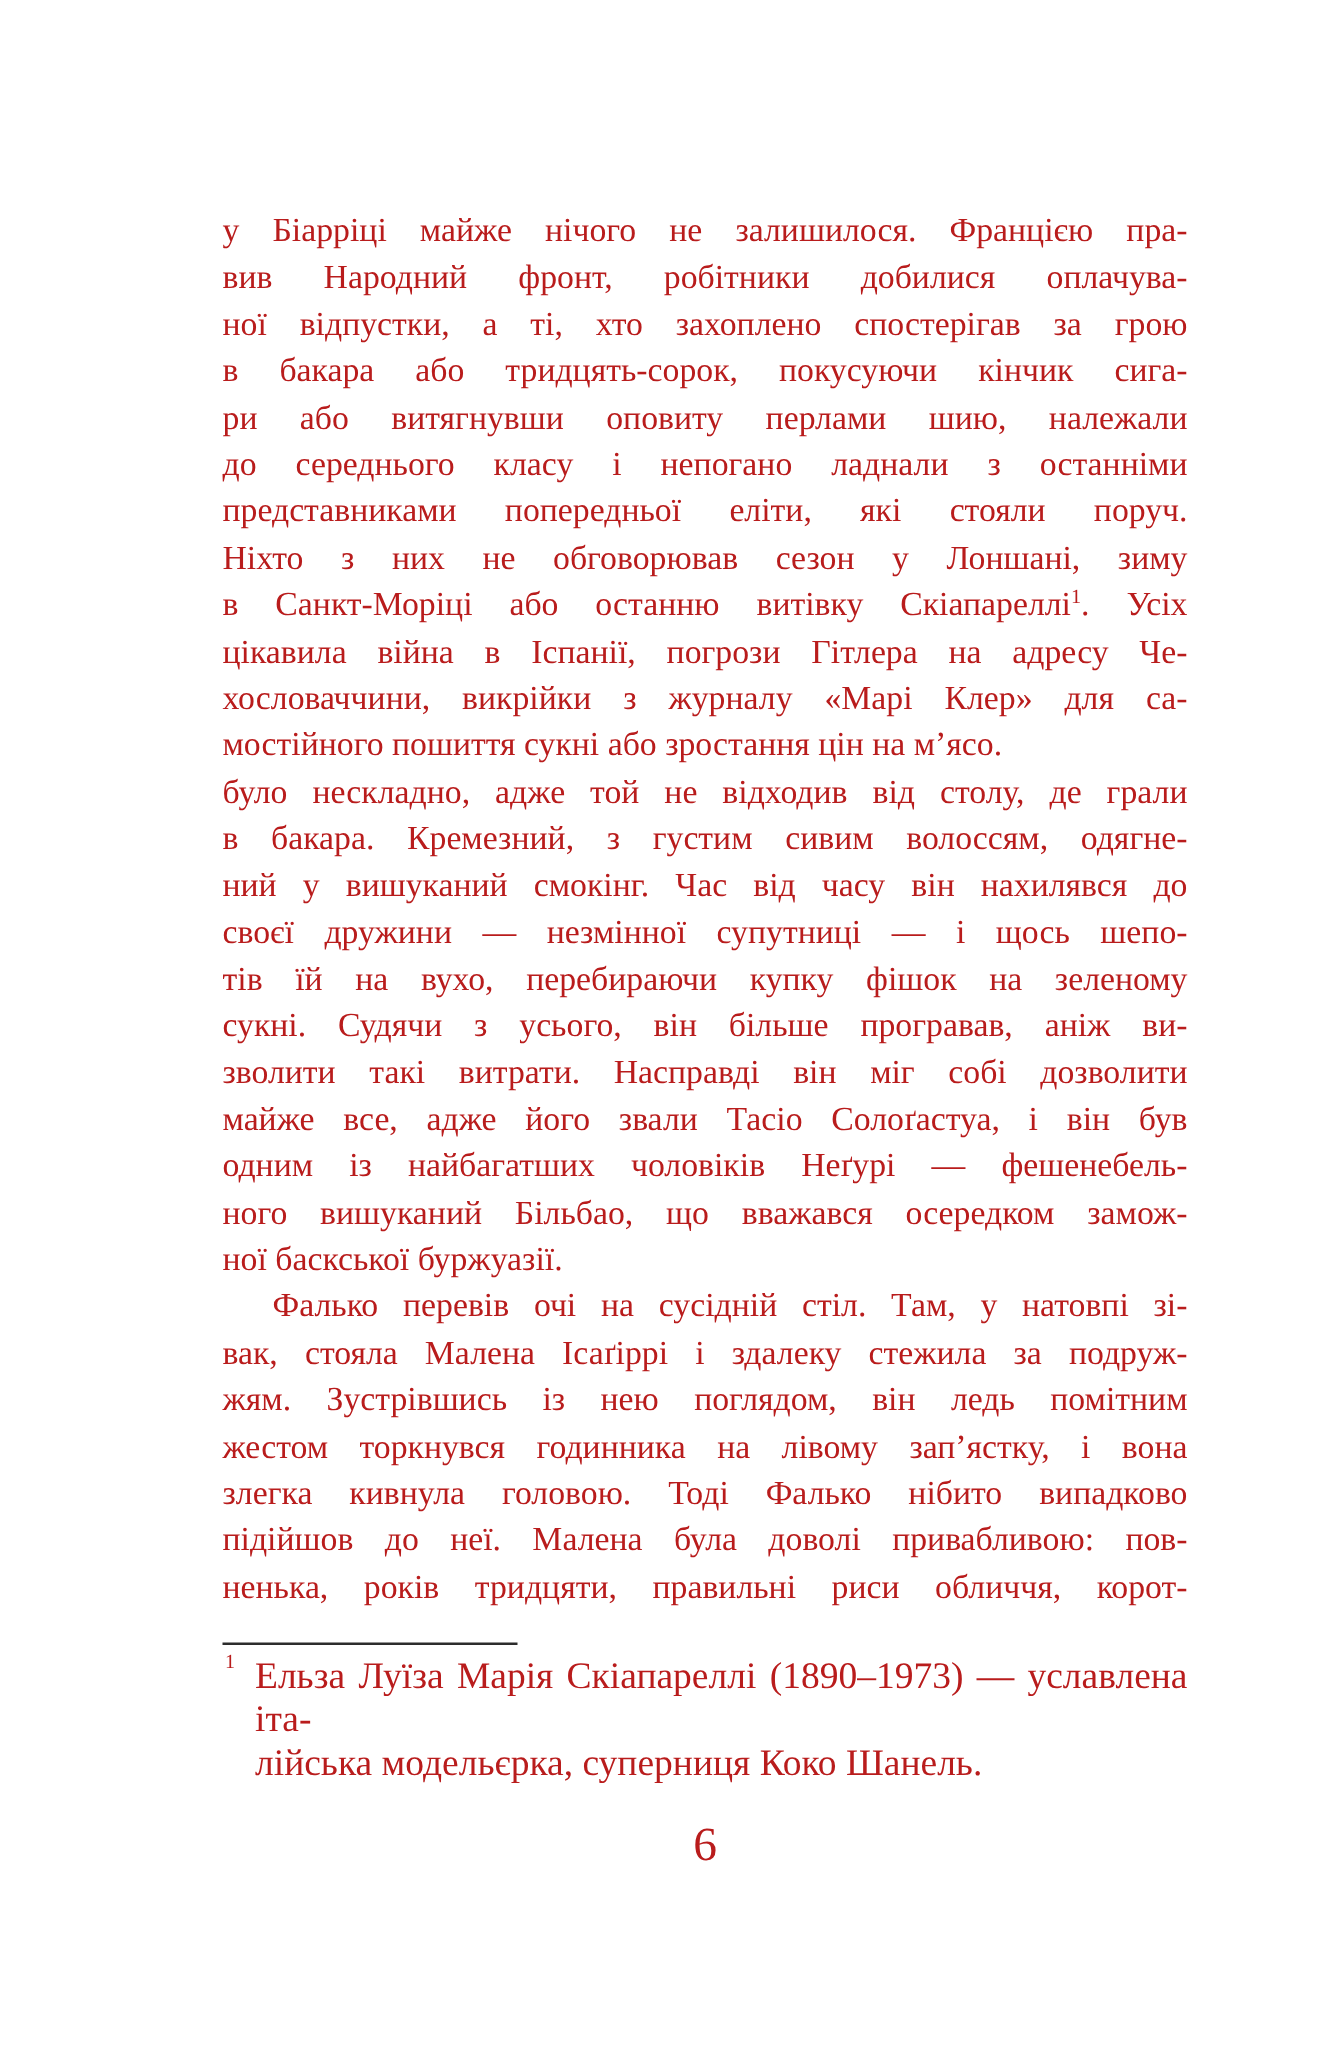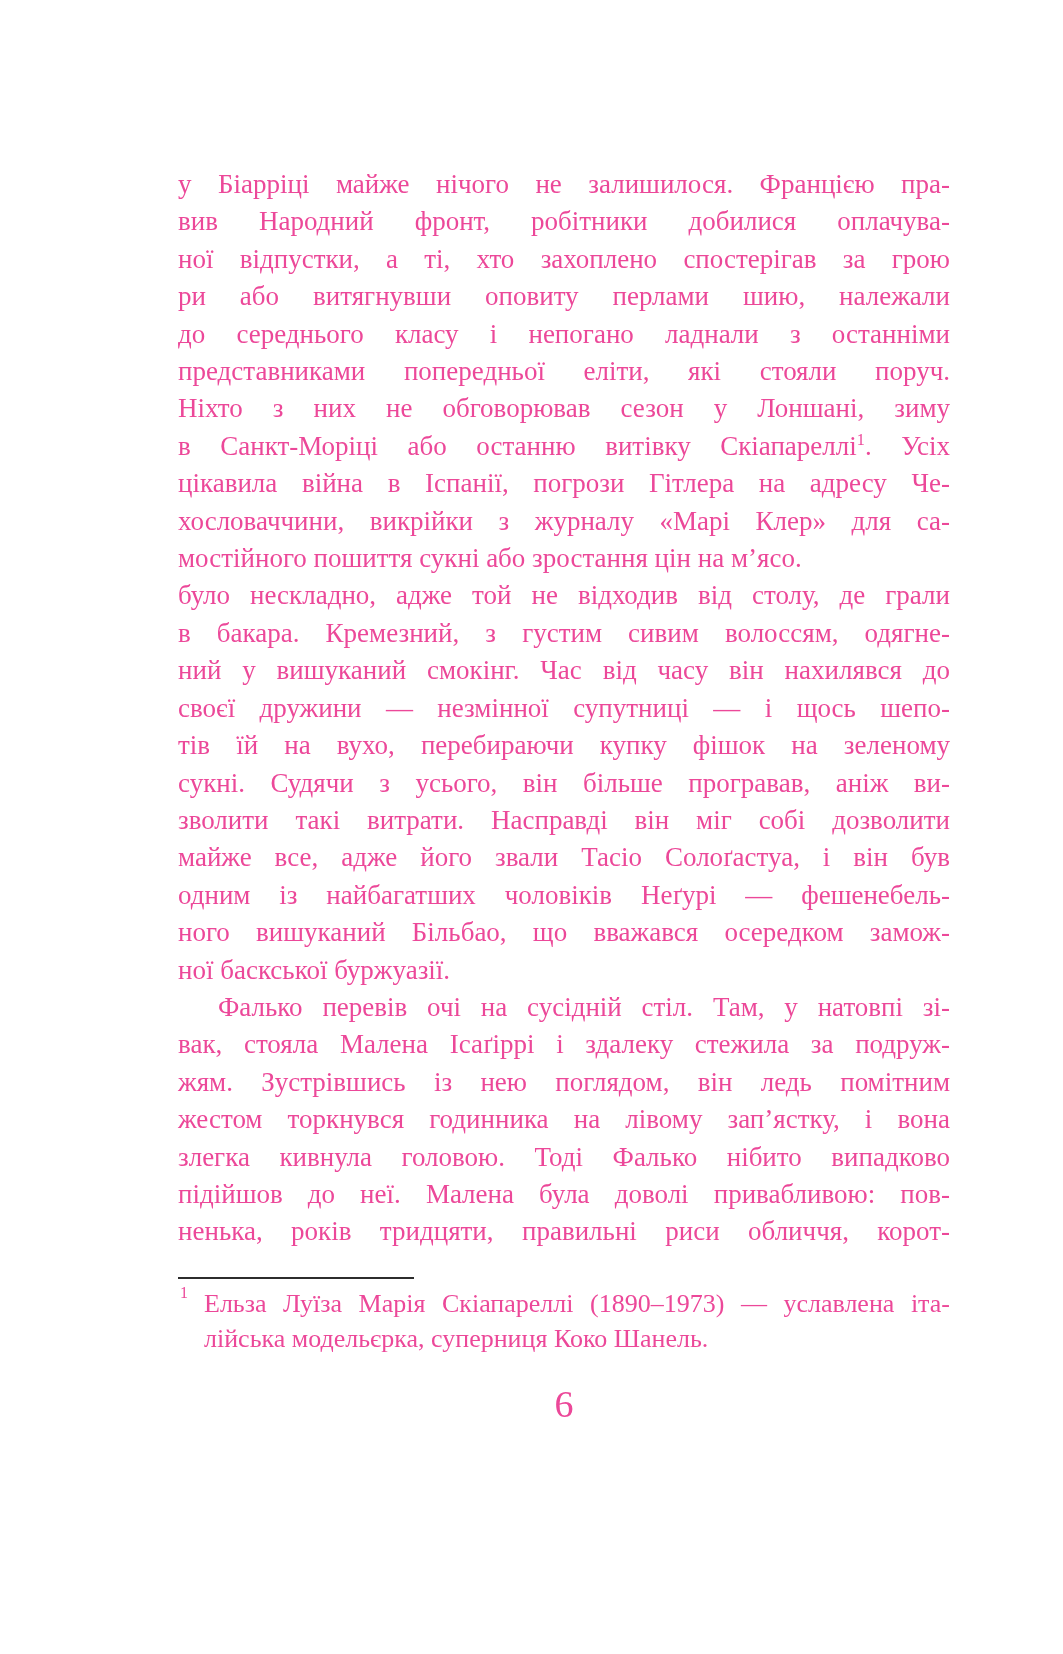--- a/index.html
+++ b/index.html
@@ -5,21 +5,21 @@
   html, body {
     margin: 0;
     padding: 0;
     background: #ffffff;
   }
   .page {
     position: relative;
     width: 1063px;
     height: 1654px;
     background: #ffffff;
-    color: #ec4899;
+    color: #b91c1c;
     font-family: "Liberation Serif", "DejaVu Serif", serif;
     overflow: hidden;
   }
   .text-block {
     position: absolute;
     left: 178px;
     top: 166px;
     width: 772px;
   }
   .line {
@@ -51,21 +51,21 @@
     margin-top: 7px;
   }
   .fn-marker {
     position: absolute;
     left: 2px;
     top: -1px;
     font-size: 16px;
     line-height: 1;
   }
   .fn-line {
-    font-size: 26px;
+    font-size: 30px;
     line-height: 35px;
     padding-left: 26px;
   }
   .fn-line.first {
     text-align: justify;
     text-align-last: justify;
   }
   .page-number {
     margin-top: 26px;
     text-align: center;
@@ -75,20 +75,21 @@
 </style>
 </head>
 <body>
 
 <div class="page">
   <div class="text-block">
 
     <div class="line">у Біарріці майже нічого не залишилося. Францією пра-</div>
     <div class="line">вив Народний фронт, робітники добилися оплачува-</div>
     <div class="line">ної відпустки, а ті, хто захоплено спостерігав за грою</div>
+    <div class="line">в бакара або тридцять-сорок, покусуючи кінчик сига-</div>
     <div class="line">ри або витягнувши оповиту перлами шию, належали</div>
     <div class="line">до середнього класу і непогано ладнали з останніми</div>
     <div class="line">представниками попередньої еліти, які стояли поруч.</div>
     <div class="line">Ніхто з них не обговорював сезон у Лоншані, зиму</div>
     <div class="line"><span>в Санкт-Моріці або останню витівку Скіапареллі</span><sup class="fn-ref">1</sup><span>. Усіх</span></div>
     <div class="line">цікавила війна в Іспанії, погрози Гітлера на адресу Че-</div>
     <div class="line">хословаччини, викрійки з журналу «Марі Клер» для са-</div>
     <div class="line para-end">мостійного пошиття сукні або зростання цін на м’ясо.</div>
     <div class="line">було нескладно, адже той не відходив від столу, де грали</div>
     <div class="line">в бакара. Кремезний, з густим сивим волоссям, одягне-</div>

